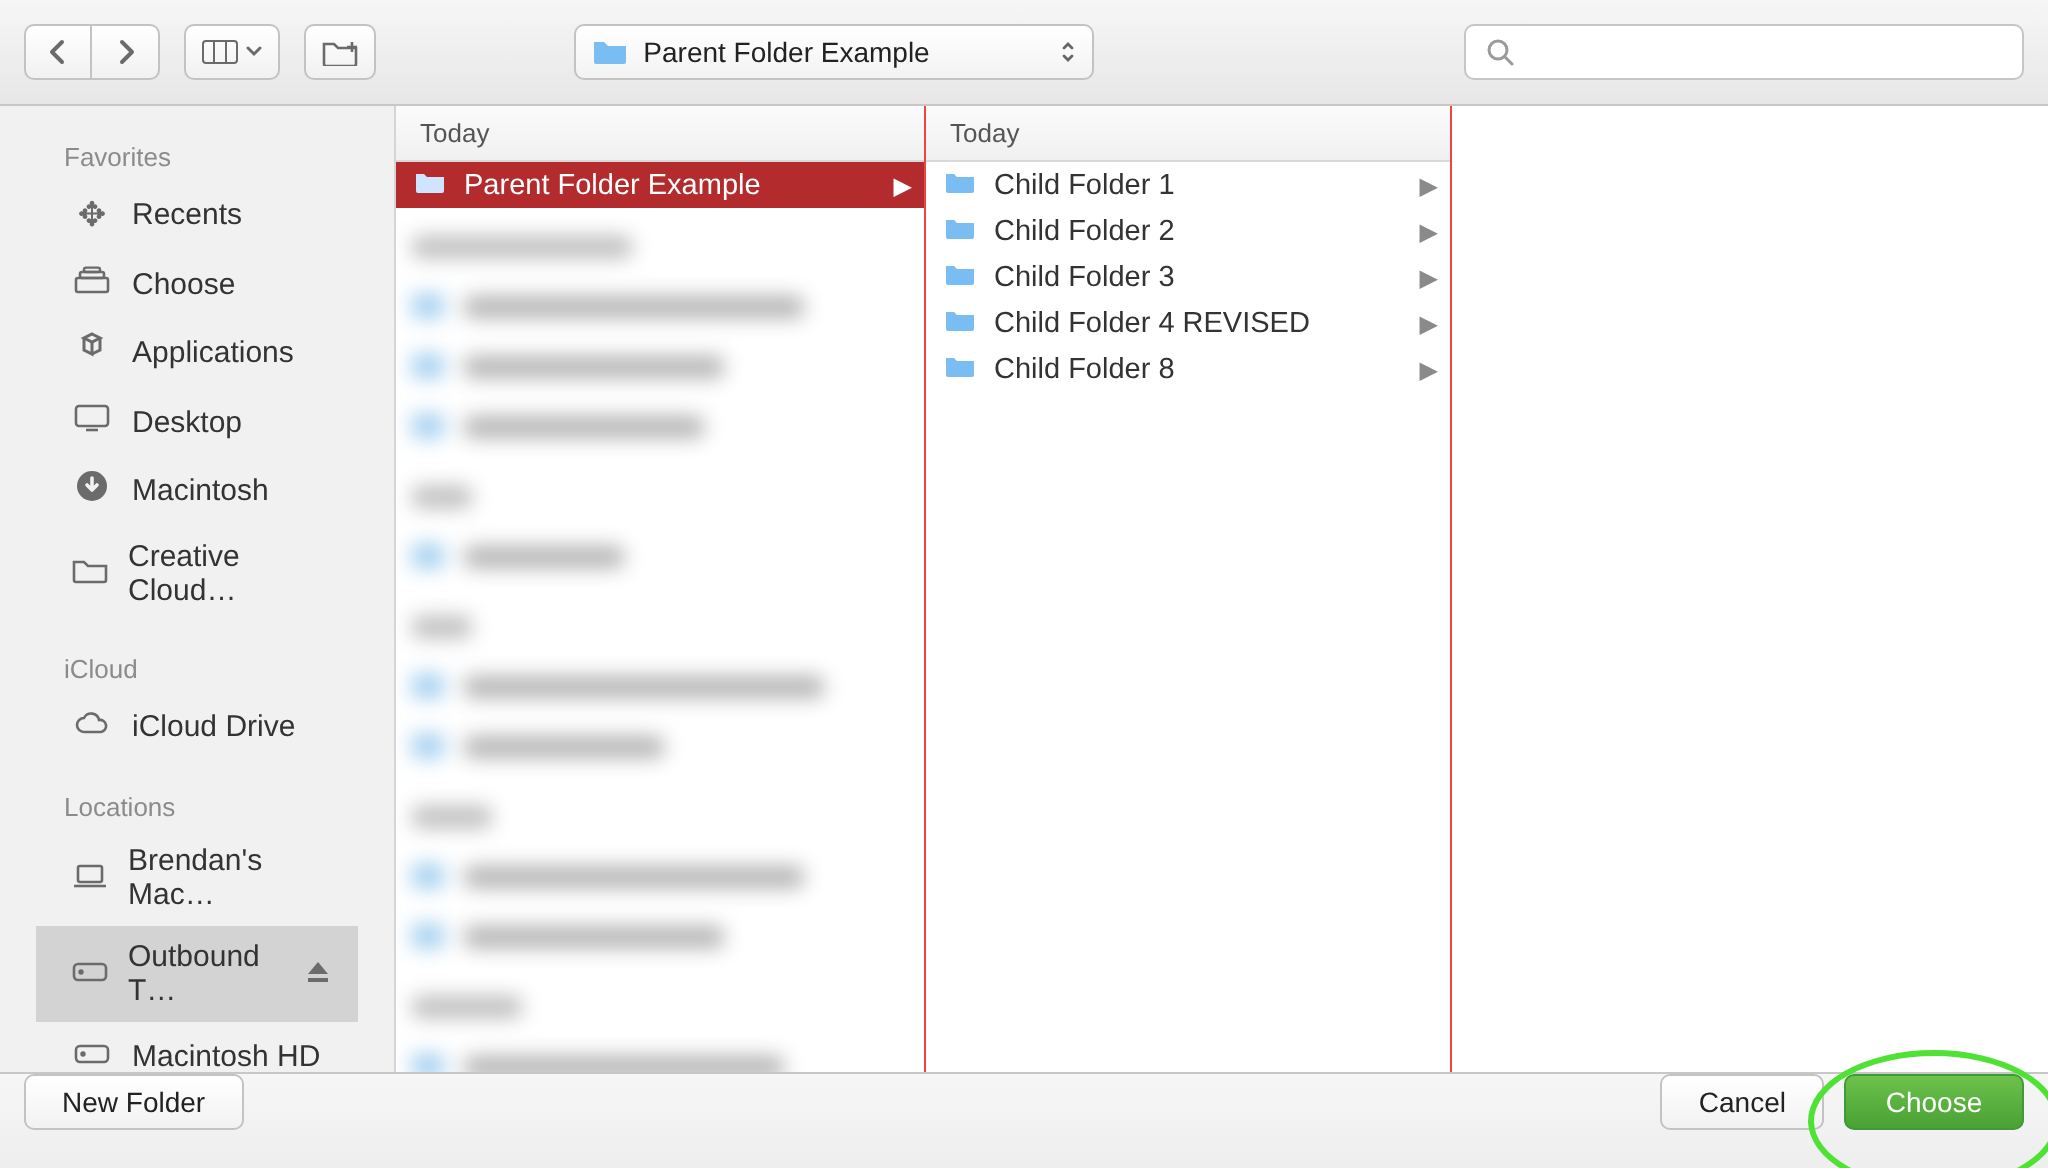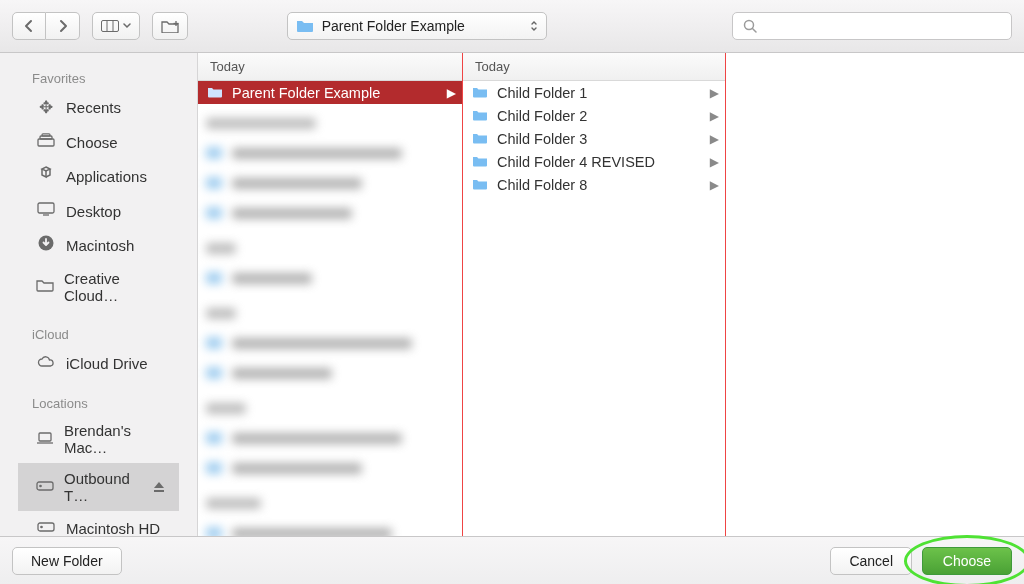--- a/index.html
+++ b/index.html
@@ -162,21 +162,20 @@
   .blur-heading { height: 11px; width: 60px; background: #9a9a9a; border-radius: 4px; margin: 8px 0 2px; }
 
   .preview-pane { flex: 1; background: #fff; }
 
   
   .footer {
     height: 48px;
     background: linear-gradient(#f7f6f7, #eeeeef);
     border-top: 1px solid #c8c7c8;
     display: flex;
-    align-items: center;
     padding: 0 12px;
     gap: 10px;
   }
   .footer-spacer { flex: 1; }
   .mac-btn {
     height: 28px;
     padding: 0 18px;
     border-radius: 5px;
     border: 1px solid #c3c3c3;
     background: linear-gradient(#ffffff, #f2f2f2);

